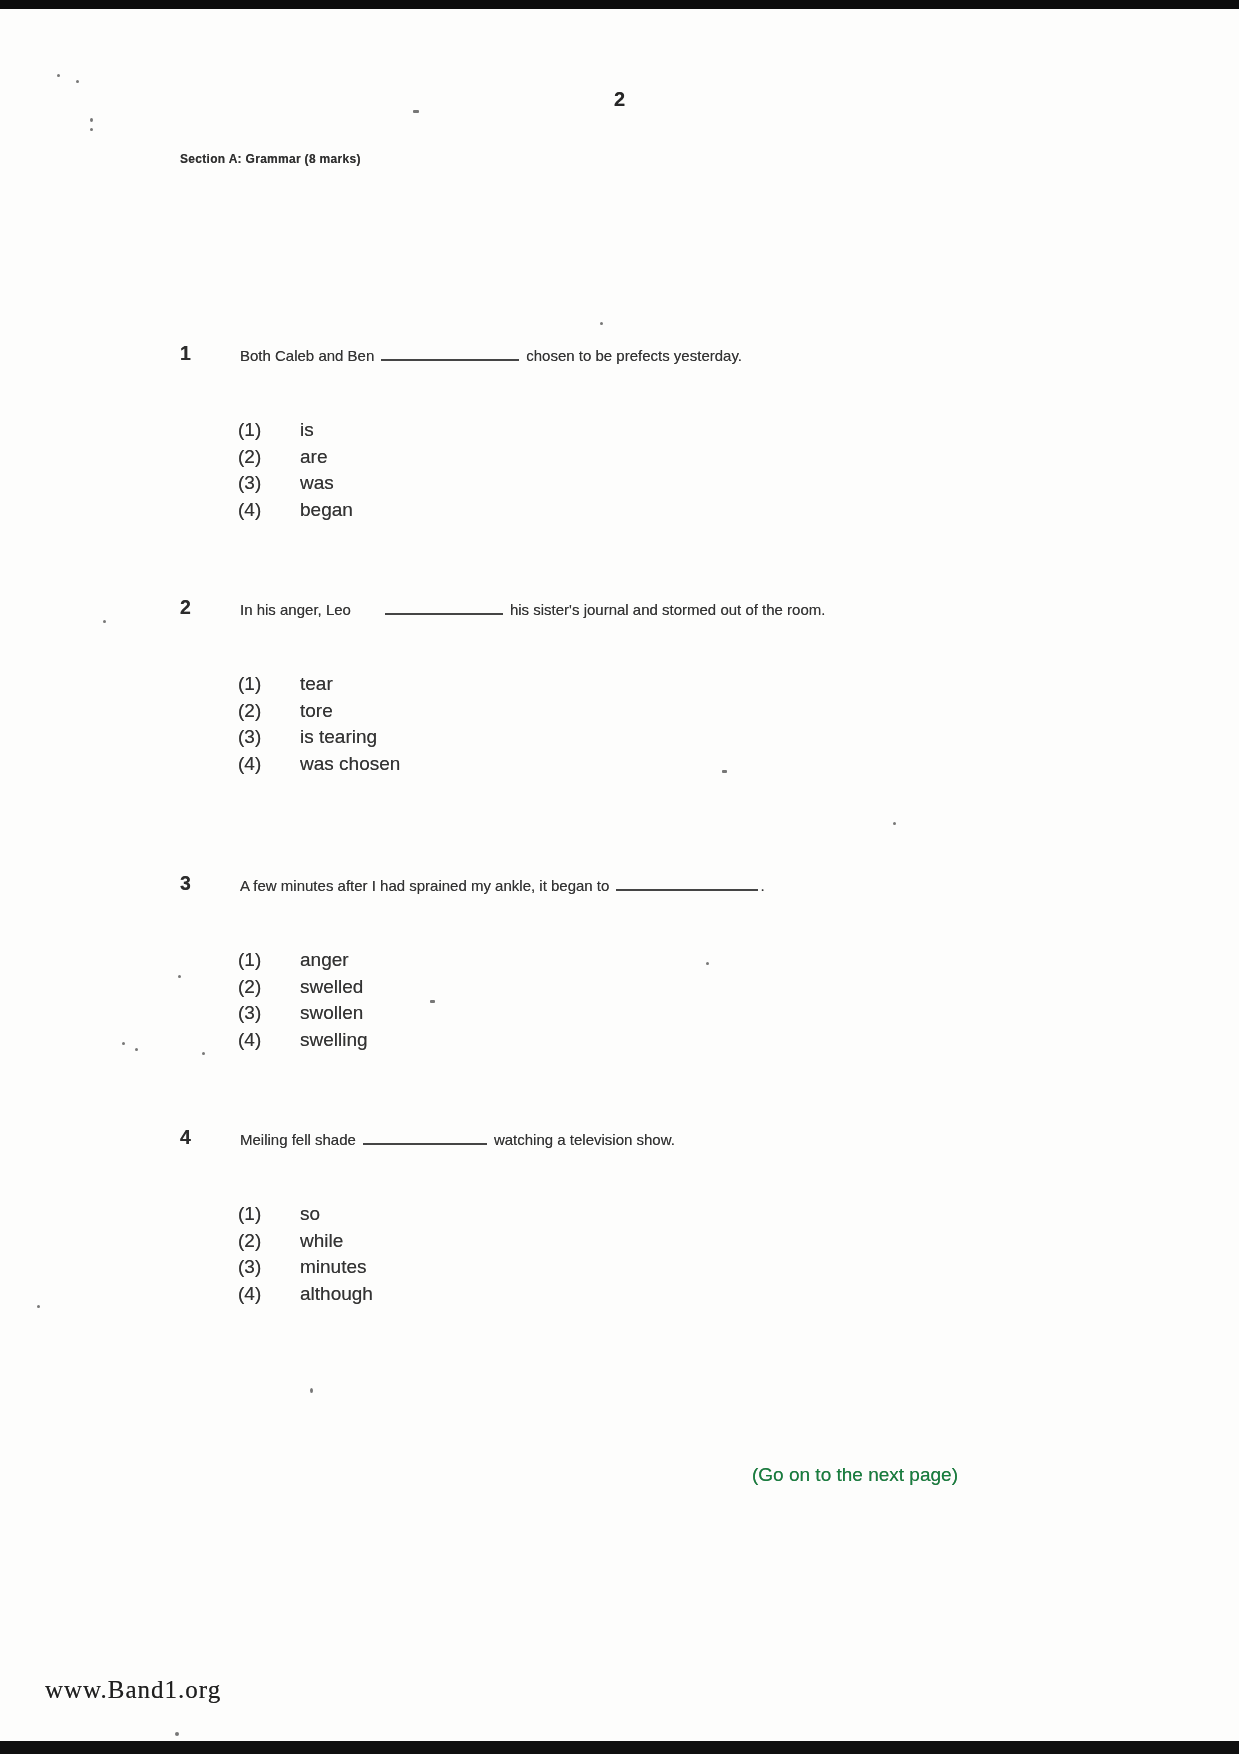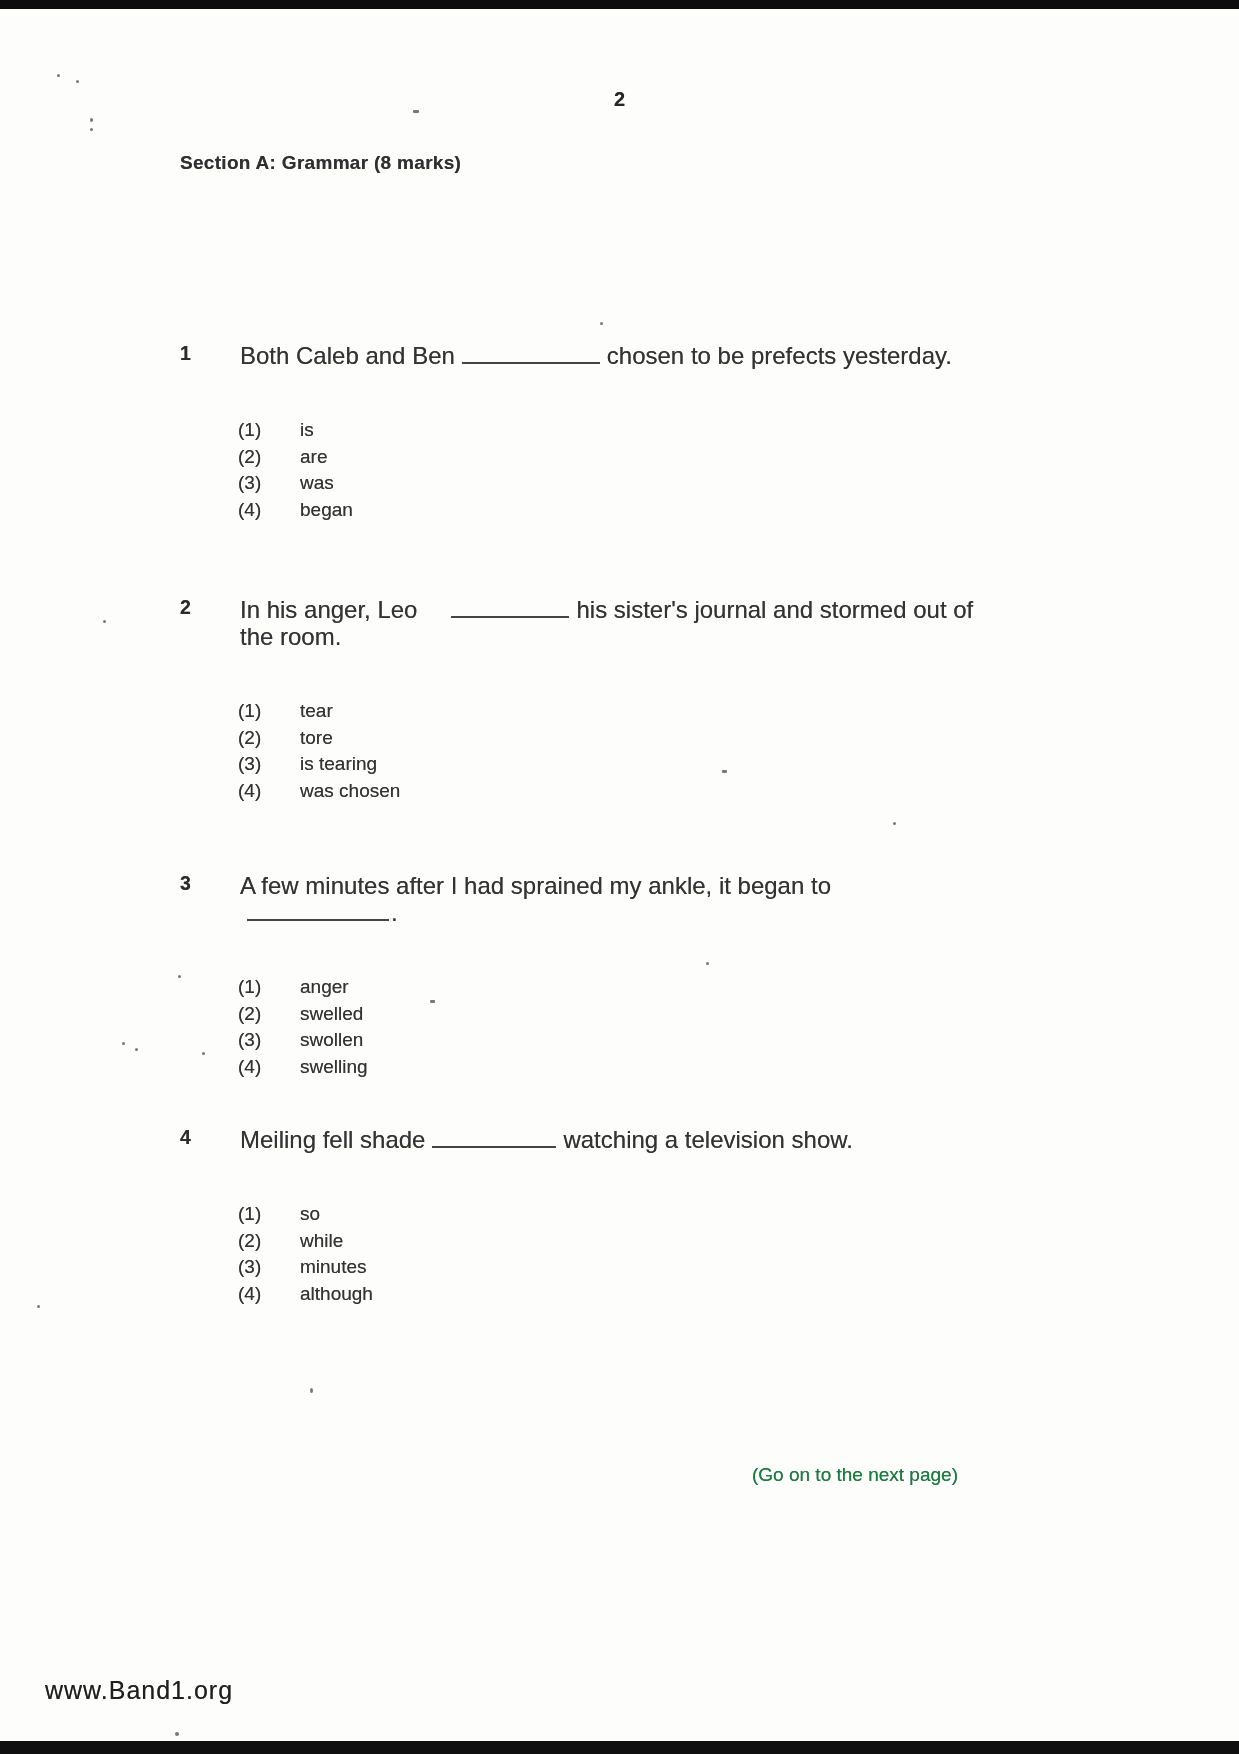--- a/index.html
+++ b/index.html
@@ -25,21 +25,21 @@
     position: absolute; bottom: 0; left: 0;
     width: 100%; height: 13px; background: #101010;
   }
   .page-number {
     position: absolute; top: 88px; left: 0;
     width: 100%; text-align: center;
     font-size: 20px; font-weight: bold; color: #262626;
   }
   .section-title {
     position: absolute; top: 152px; left: 180px;
-    font-size: 19px; font-weight: bold; color: #303030;
+    font-size: 12px; font-weight: bold; color: #303030;
     letter-spacing: 0.3px;
   }
   .instructions {
     position: absolute; top: 206px; left: 180px;
     width: 765px;
     font-size: 19.5px; line-height: 33px; color: #333333;
   }
   .question {
     position: absolute; left: 180px; width: 795px;
   }
@@ -47,21 +47,21 @@
   .q2 { top: 596px; }
   .q3 { top: 872px; }
   .q4 { top: 1126px; }
   .q-line { display: flex; align-items: flex-start; }
   .q-num {
     width: 60px; flex: 0 0 60px;
     font-size: 19.5px; font-weight: bold; color: #2c2c2c;
   }
   .q-text {
     flex: 1;
-    font-size: 24px; line-height: 27px; color: #333333;
+    font-size: 15px; line-height: 27px; color: #333333;
   }
   .blank {
     display: inline-block;
     width: 130px;
     border-bottom: 2px solid #454545;
     margin: 0 7px;
   }
   .q1 .blank { width: 138px; }
   .q2 .blank { width: 118px; margin-left: 34px; }
   .q3 .blank { width: 142px; margin-right: 2px; }
@@ -78,21 +78,21 @@
     color: #333333;
   }
   .opt-label { width: 62px; flex: 0 0 62px; }
   .opt-text { flex: 1; }
   .continuation-note {
     position: absolute; top: 1464px; left: 752px;
     font-size: 19px; color: #15803d;
   }
   .watermark {
     position: absolute; top: 1676px; left: 45px;
-    font-family: Liberation Sans, sans-serif;
+    font-family: Liberation Serif, serif;
     font-size: 25px; color: #1f1f1f;
     letter-spacing: 1px;
   }
   .speck {
     position: absolute;
     background: #4a4a4a;
     border-radius: 50%;
     opacity: 0.75;
   }
 </style>

